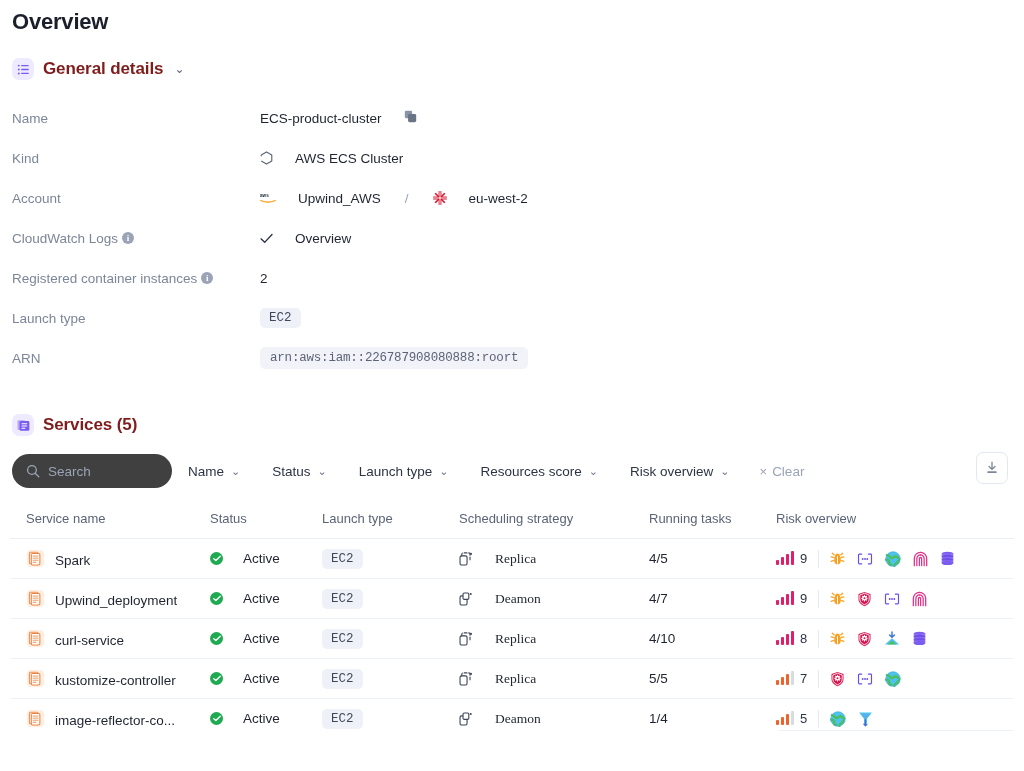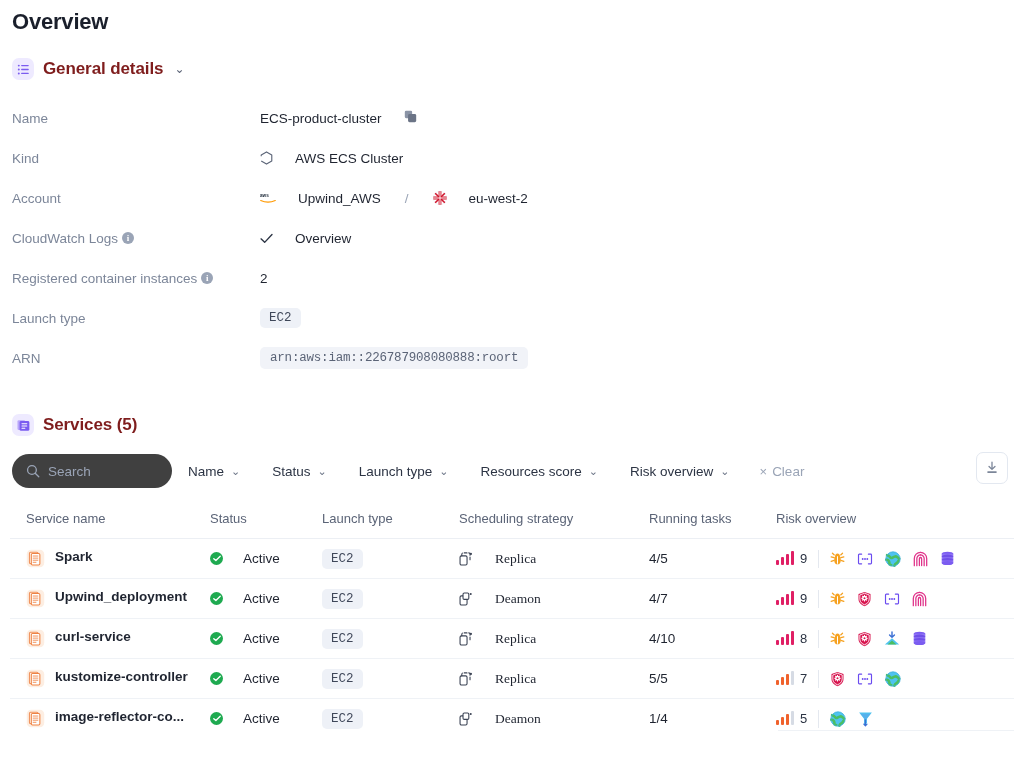--- a/index.html
+++ b/index.html
@@ -92,21 +92,21 @@
   }
   table.svc tbody tr:last-child td { border-bottom: 1px solid transparent; }
   .c-name { width: 200px; padding-left: 16px !important; }
   .c-status { width: 112px; }
   .c-launch { width: 137px; }
   .c-sched { width: 190px; }
   .c-tasks { width: 127px; }
   .c-risk { width: auto; }
   th.c-name { padding-left: 16px !important; }
 
-  .svc-name-cell { display: flex; align-items: flex-start; gap: 10px; font-weight: bold; }
+  .svc-name-cell { display: flex; align-items: flex-end; gap: 10px; }
   .svc-icon { flex: 0 0 auto; }
   .svc-label { overflow: hidden; text-overflow: ellipsis; white-space: nowrap; }
 
   .status-cell { display: flex; align-items: center; gap: 20px; }
   .dot-ok {
     width: 13px; height: 13px; border-radius: 50%; background: #1eaa50;
     display: inline-flex; align-items: center; justify-content: center; flex: 0 0 auto;
   }
   .dot-ok svg { display: block; }
 

